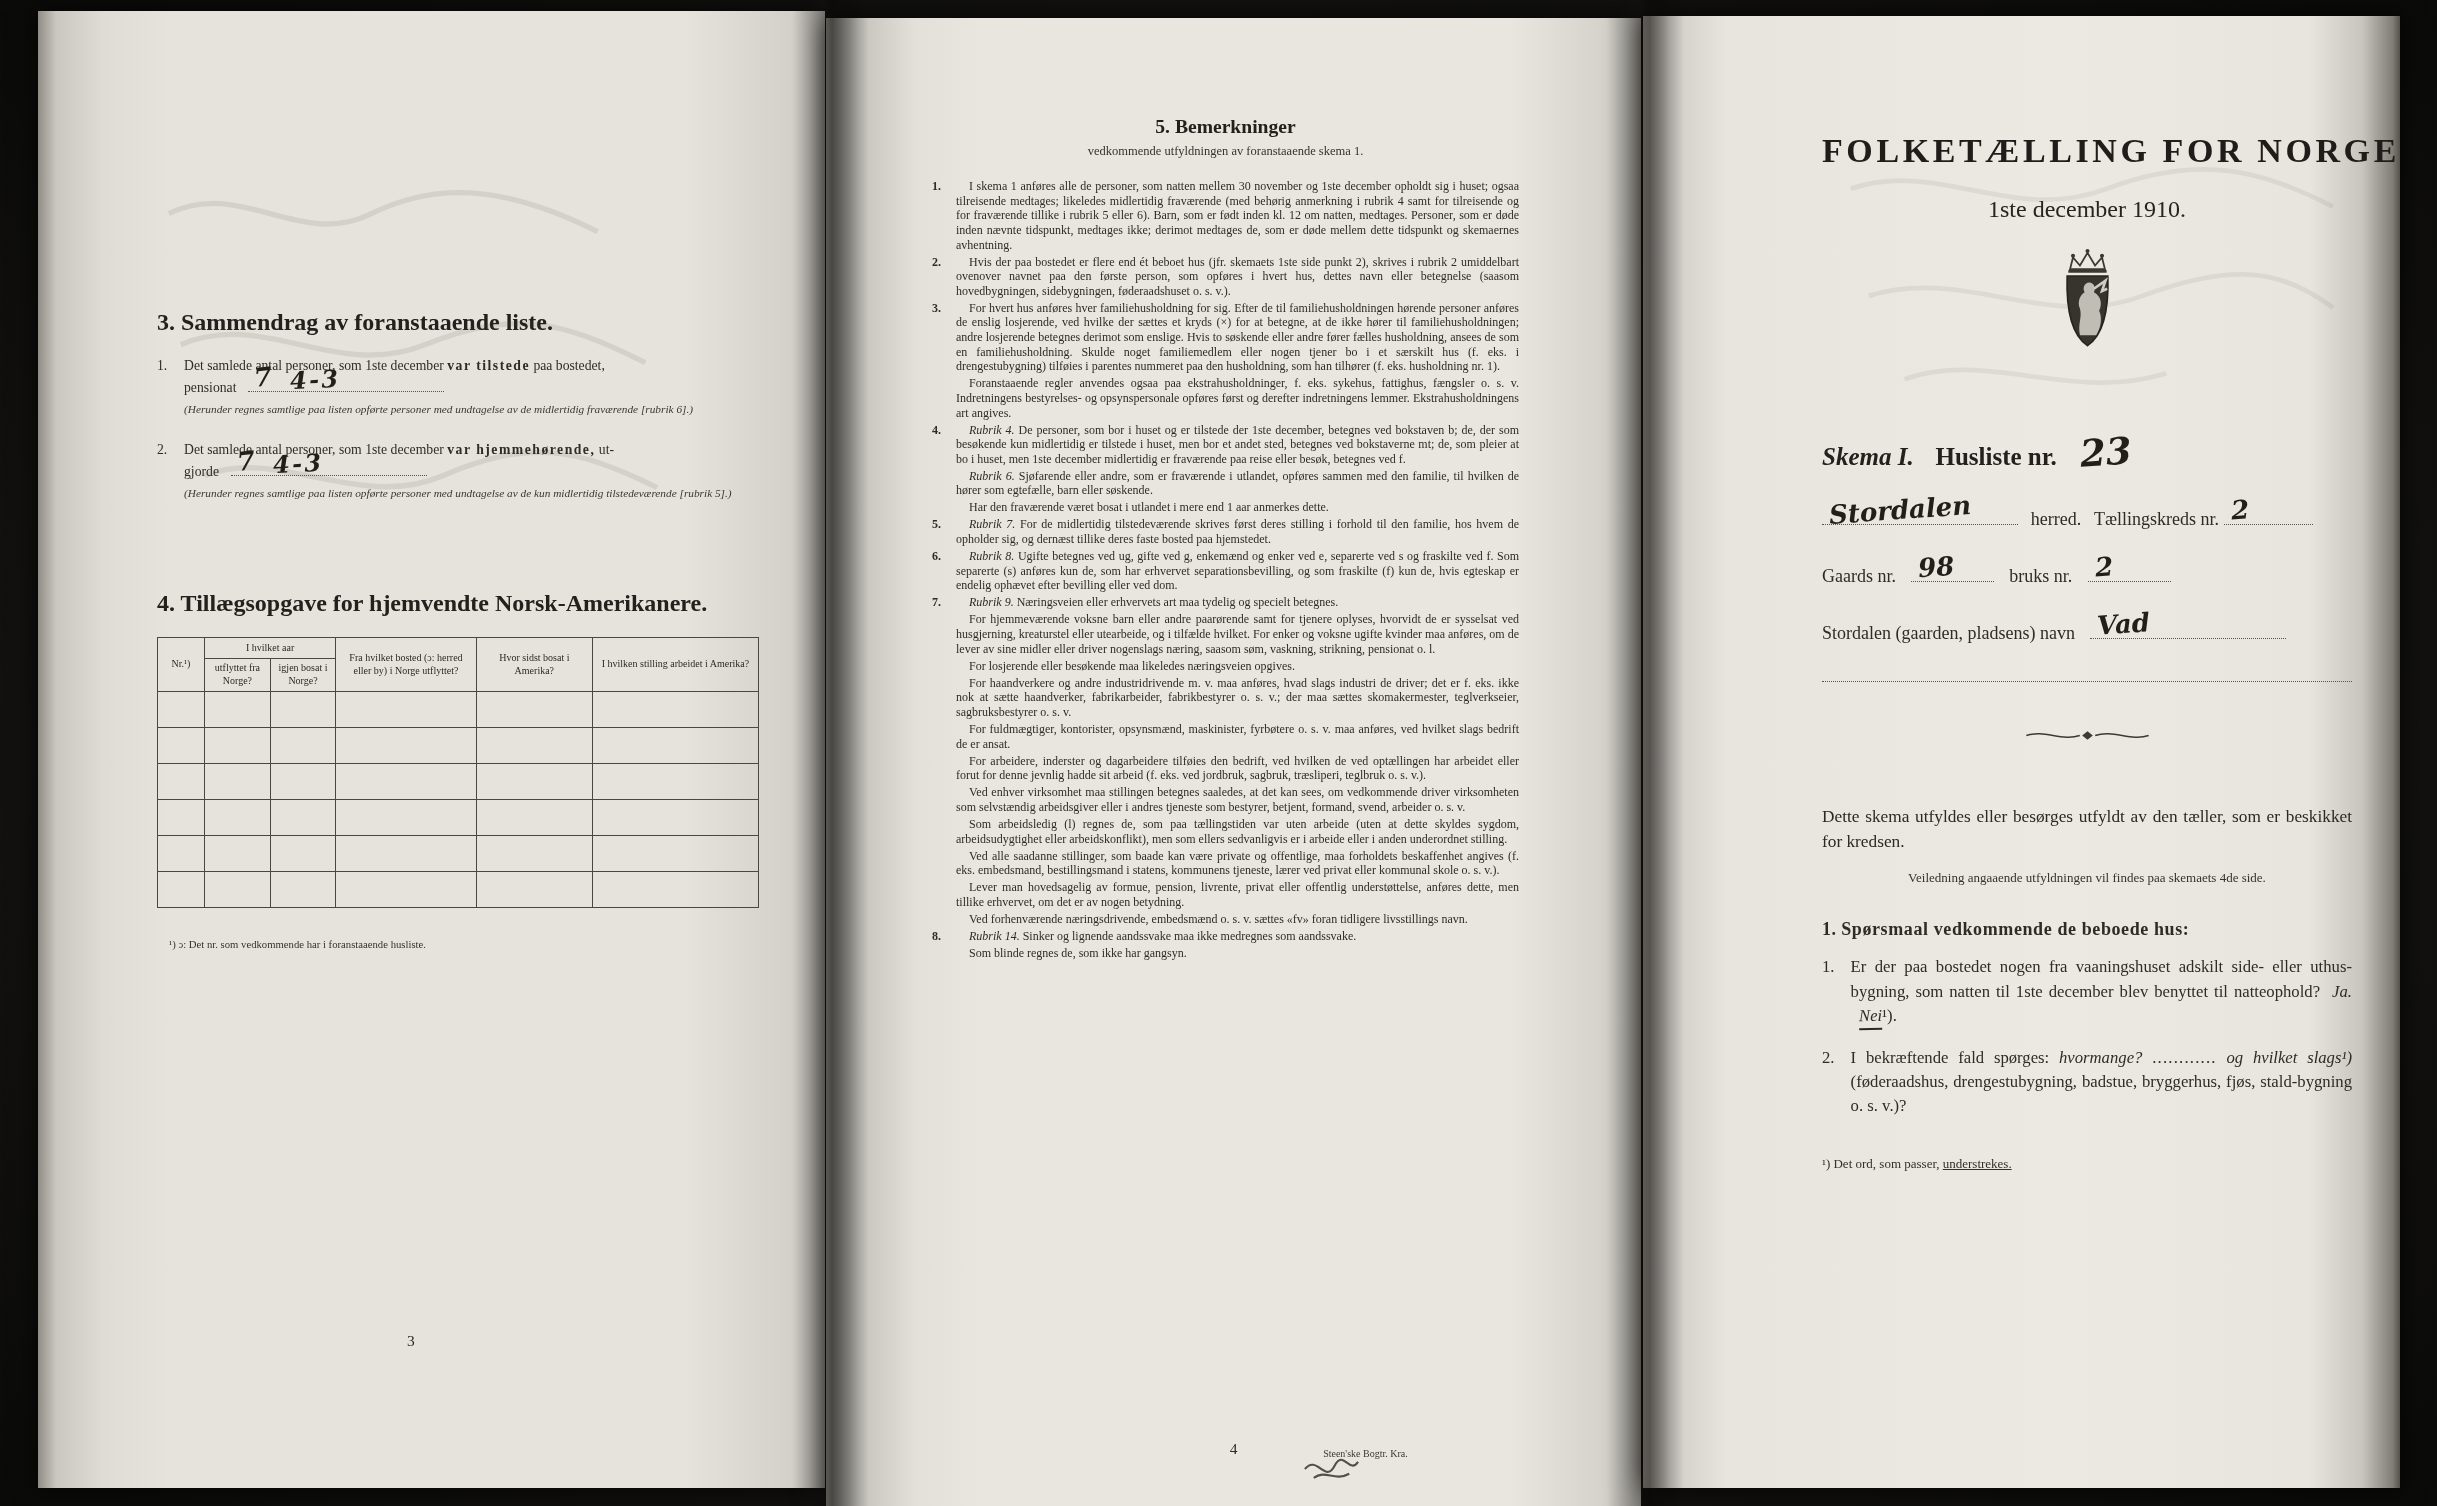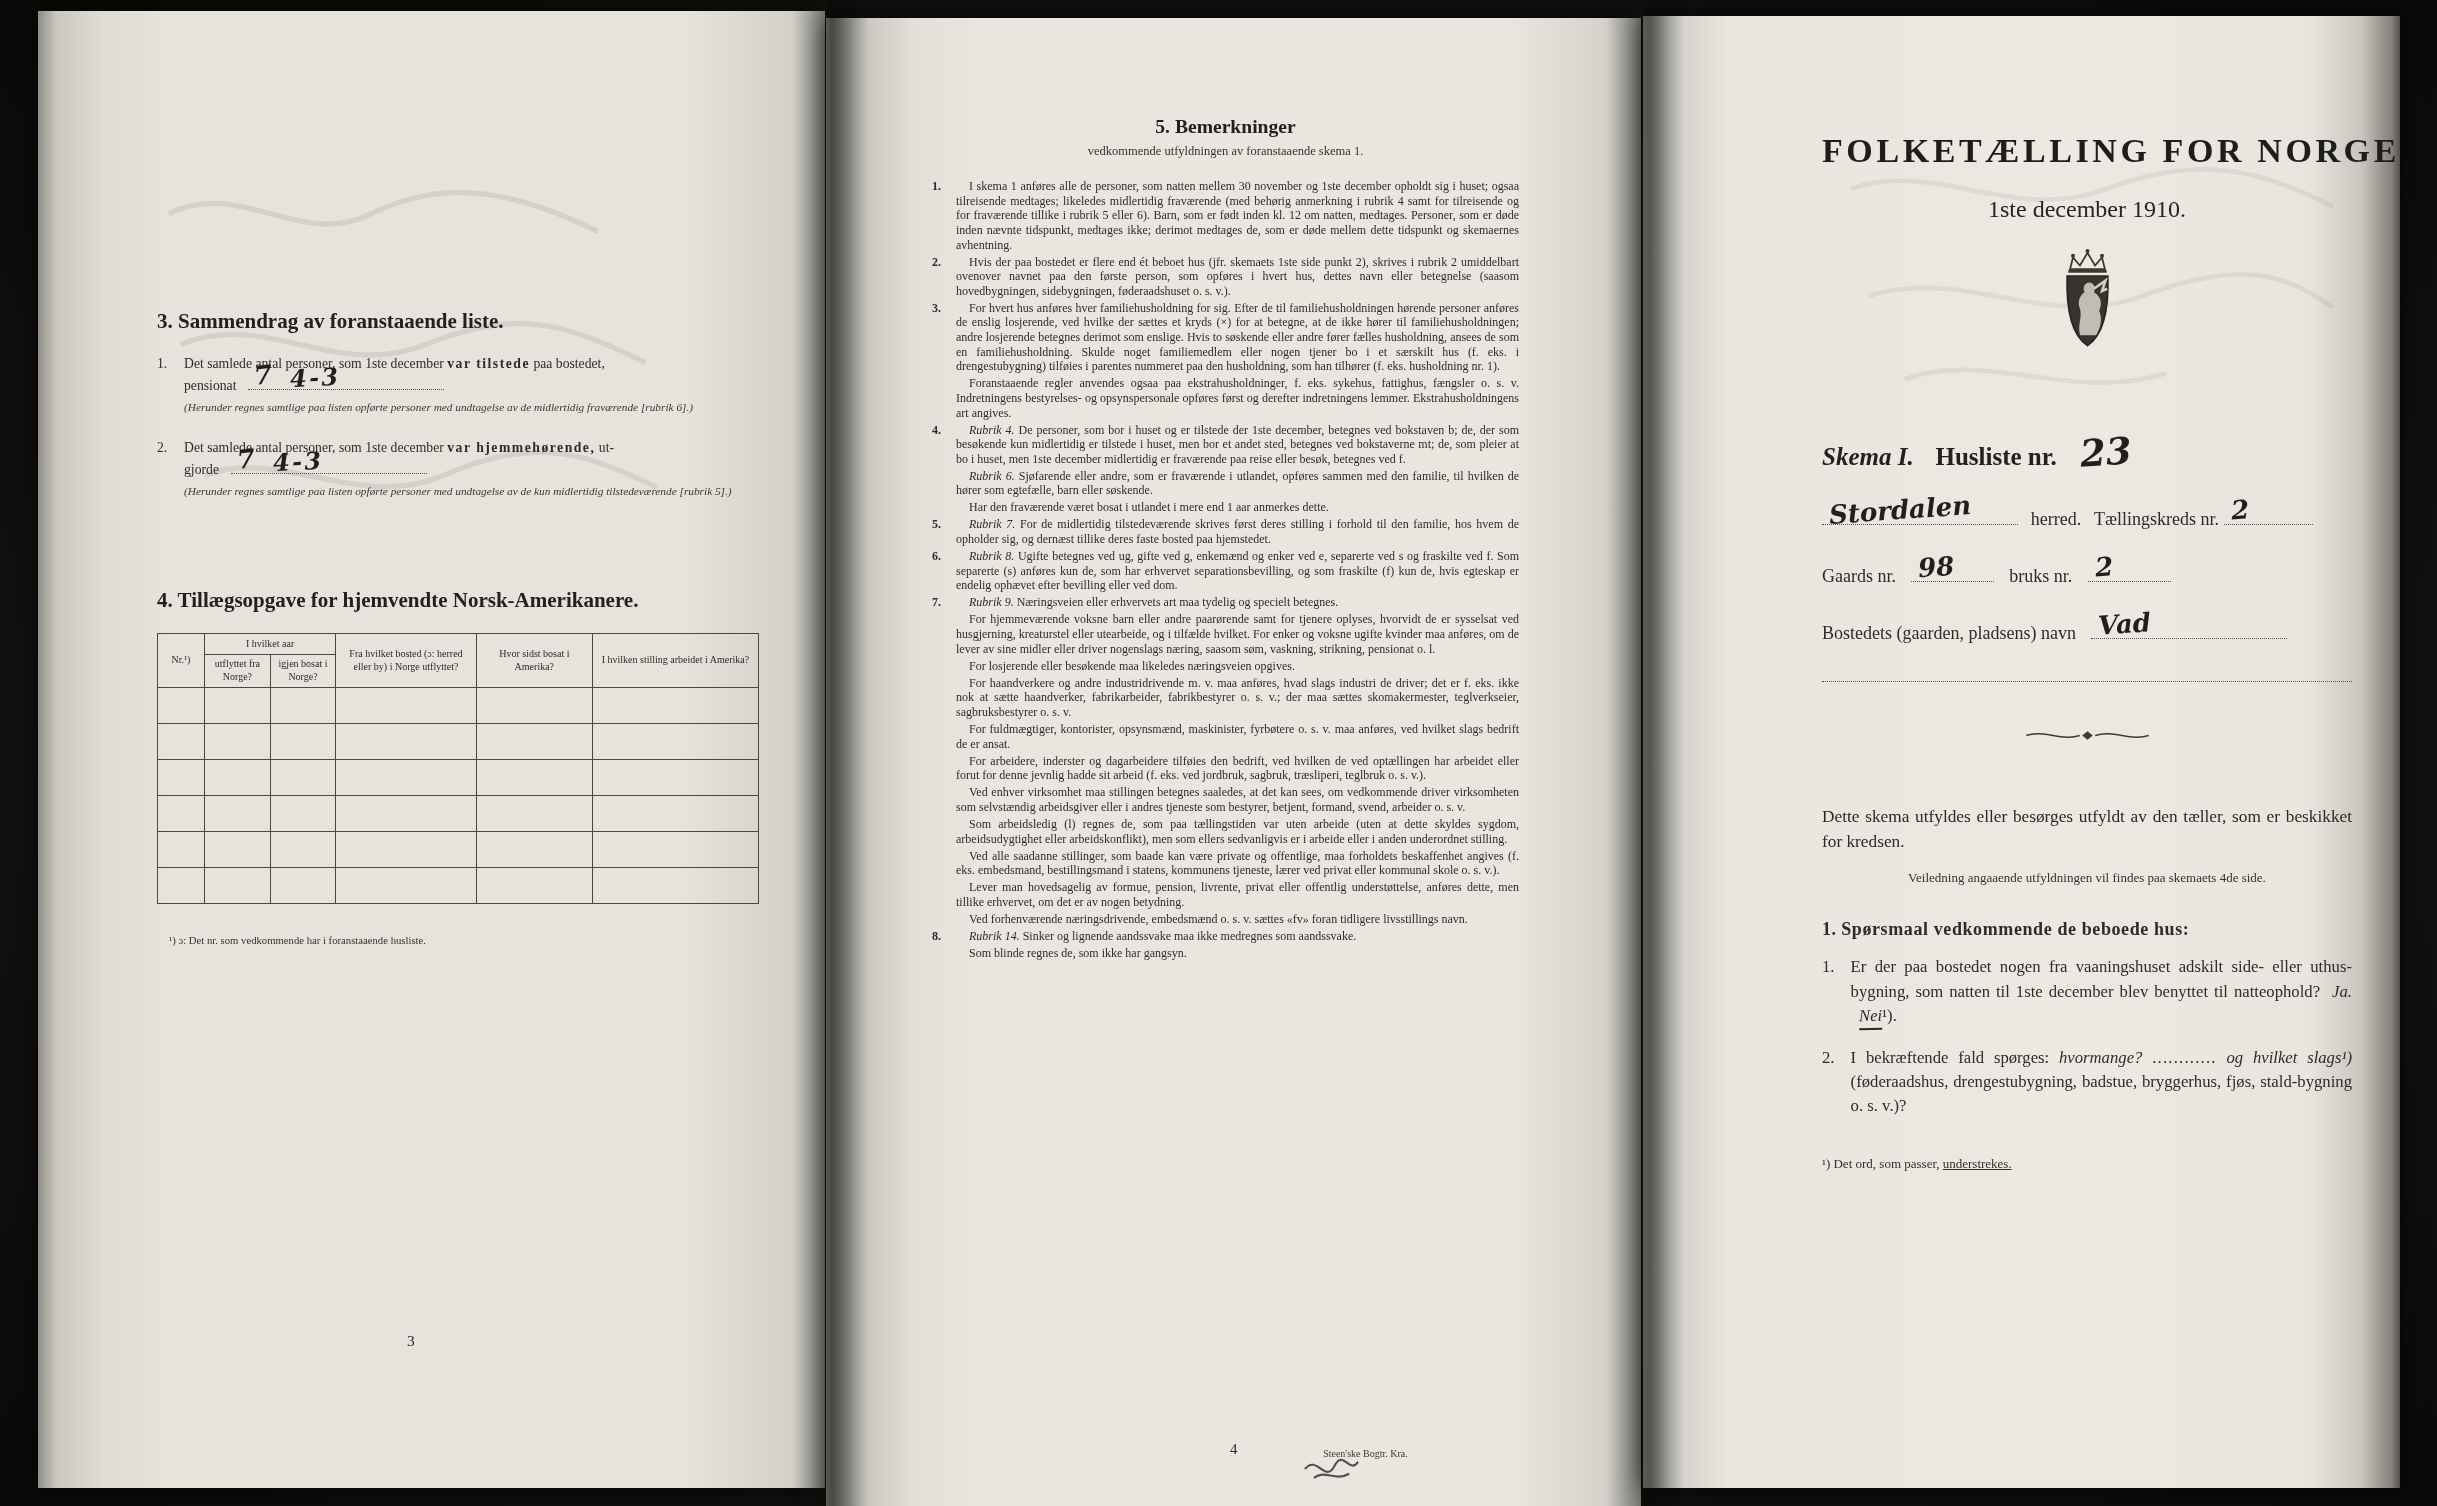--- a/index.html
+++ b/index.html
@@ -20,21 +20,21 @@
   .page--right{
     left:1643px;top:15.5px;width:757px;height:1472px;
     background:linear-gradient(90deg,#938f88 0,#cfcdc6 27px,#e7e5de 83px,#ebe9e2 55%,#e7e5de 88%,#c7c5be 95%,#807e77 99%,#54524c 100%);
   }
   .gutter{position:absolute;top:0;height:1506px;pointer-events:none;}
   .gutter--1{left:792px;width:77px;background:linear-gradient(90deg,rgba(0,0,0,0) 0,rgba(20,18,15,.35) 42%,rgba(10,9,8,.55) 52%,rgba(0,0,0,0) 100%);}
   .gutter--2{left:1607px;width:77px;background:linear-gradient(90deg,rgba(0,0,0,0) 0,rgba(20,18,15,.35) 42%,rgba(10,9,8,.5) 55%,rgba(0,0,0,0) 100%);}
 
   
   .lp-content{padding:298px 54px 0 119px;}
-  .sec-heading{font-weight:bold;font-size:21px;color:#23211d;margin:0 0 20px 0;}
+  .sec-heading{font-weight:bold;font-size:24px;color:#23211d;margin:0 0 20px 0;}
   .sum-item{position:relative;margin:0 0 22.6px 27px;font-size:13.7px;line-height:1.5;}
   .sum-item .item-num{position:absolute;left:-27px;top:0;}
   .emph{letter-spacing:1.5px;font-weight:bold;}
   .fill{display:inline-block;border-bottom:1.5px dotted #57544d;height:1.1em;position:relative;vertical-align:baseline;}
   .fill--sum{width:196px;margin-left:8.3px;}
   .hand{font-family:"DejaVu Serif",serif;font-style:italic;font-weight:bold;color:#211f1a;display:inline-block;}
   .hand--sum-a{position:absolute;left:6px;top:-18px;font-size:26px;transform:rotate(-6deg);}
   .hand--sum-b{position:absolute;left:42px;top:-14.3px;font-size:24px;transform:rotate(-3deg);letter-spacing:2.4px;}
   .note{font-size:11.3px;font-style:italic;color:#3a3832;line-height:1.3;margin-top:3.6px;}
   .sec4{margin-top:89px;}
@@ -395,21 +395,21 @@
       <span class="fillseg seg-gaard">
         <span class="hand">98</span>
       </span>
       <span>bruks nr.</span>
       <span class="fillseg seg-bruk">
         <span class="hand">2</span>
       </span>
     </div>
 
     <div class="fill-row">
-      <span>Bostedets (gaarden, pladsens) navn</span>
+      <span>Stordalen (gaarden, pladsens) navn</span>
       <span class="fillseg seg-bosted">
         <span class="hand">Vad</span>
       </span>
     </div>
 
     <div class="fillseg seg-full"></div>
 
     <div class="rp-flourish">
       <svg width="137" height="19" viewBox="0 0 230 32">
         <path d="M12 16 C42 6,72 26,102 16 M128 16 C158 6,188 26,218 16" stroke="#3c3a33" stroke-width="2.5" fill="none"></path>

